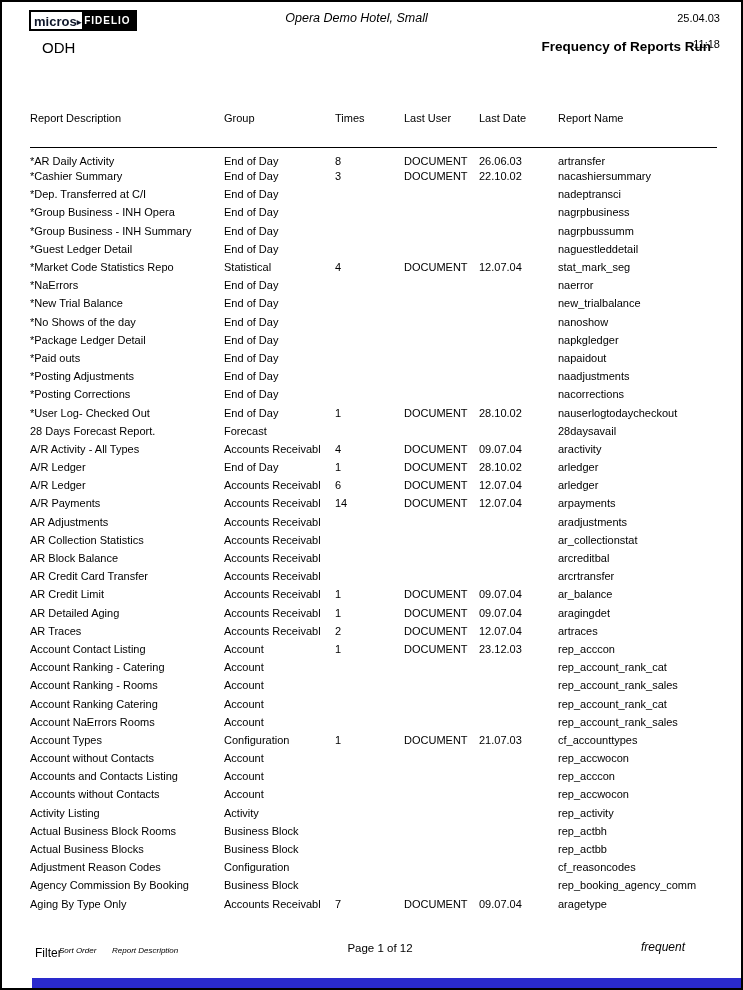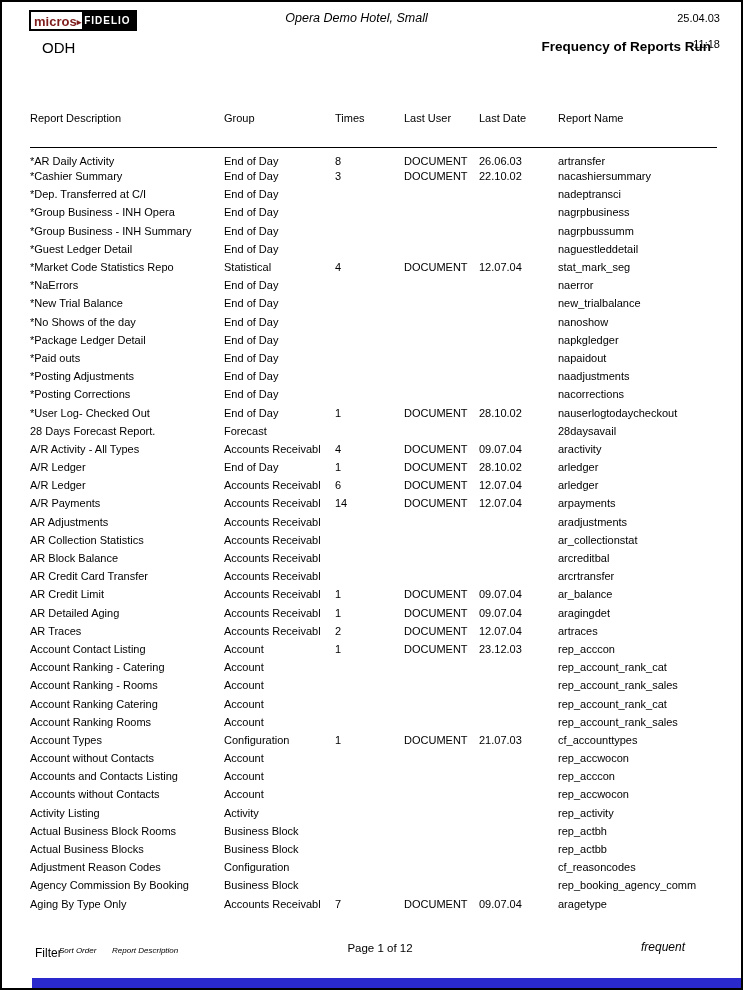--- a/index.html
+++ b/index.html
@@ -13,21 +13,21 @@
     font-family: "Liberation Sans", sans-serif;
     color: #000;
   }
   
   .logo {
     position: absolute; left: 27px; top: 8px;
     display: inline-flex; align-items: stretch;
     border: 2px solid #000; height: 21px;
   }
   .logo-left {
-    background: #fff; color: #7f1d1d; font-weight: bold;
+    background: #fff; color: #0f172a; font-weight: bold;
     font-size: 13px; padding: 1px 1px 0 3px; display: flex; align-items: center;
   }
   .logo-arrow-left { font-size: 9px; padding-top: 1px; }
   .logo-right {
     background: #000; color: #fff; font-weight: bold;
     font-size: 10px; letter-spacing: 1px;
     padding: 0 4px 0 2px; display: flex; align-items: center;
   }
   .prop-code { position: absolute; left: 40px; top: 37px; font-size: 15px; font-weight: normal; }
   .hotel-name {
@@ -347,21 +347,21 @@
         </tr>
         <tr>
           <td>Account Ranking Catering</td>
           <td>Account</td>
           <td></td>
           <td></td>
           <td></td>
           <td>rep_account_rank_cat</td>
         </tr>
         <tr>
-          <td>Account Ranking Rooms</td>
+          <td>Account NaErrors Rooms</td>
           <td>Account</td>
           <td></td>
           <td></td>
           <td></td>
           <td>rep_account_rank_sales</td>
         </tr>
         <tr>
           <td>Account Types</td>
           <td>Configuration</td>
           <td>1</td>

